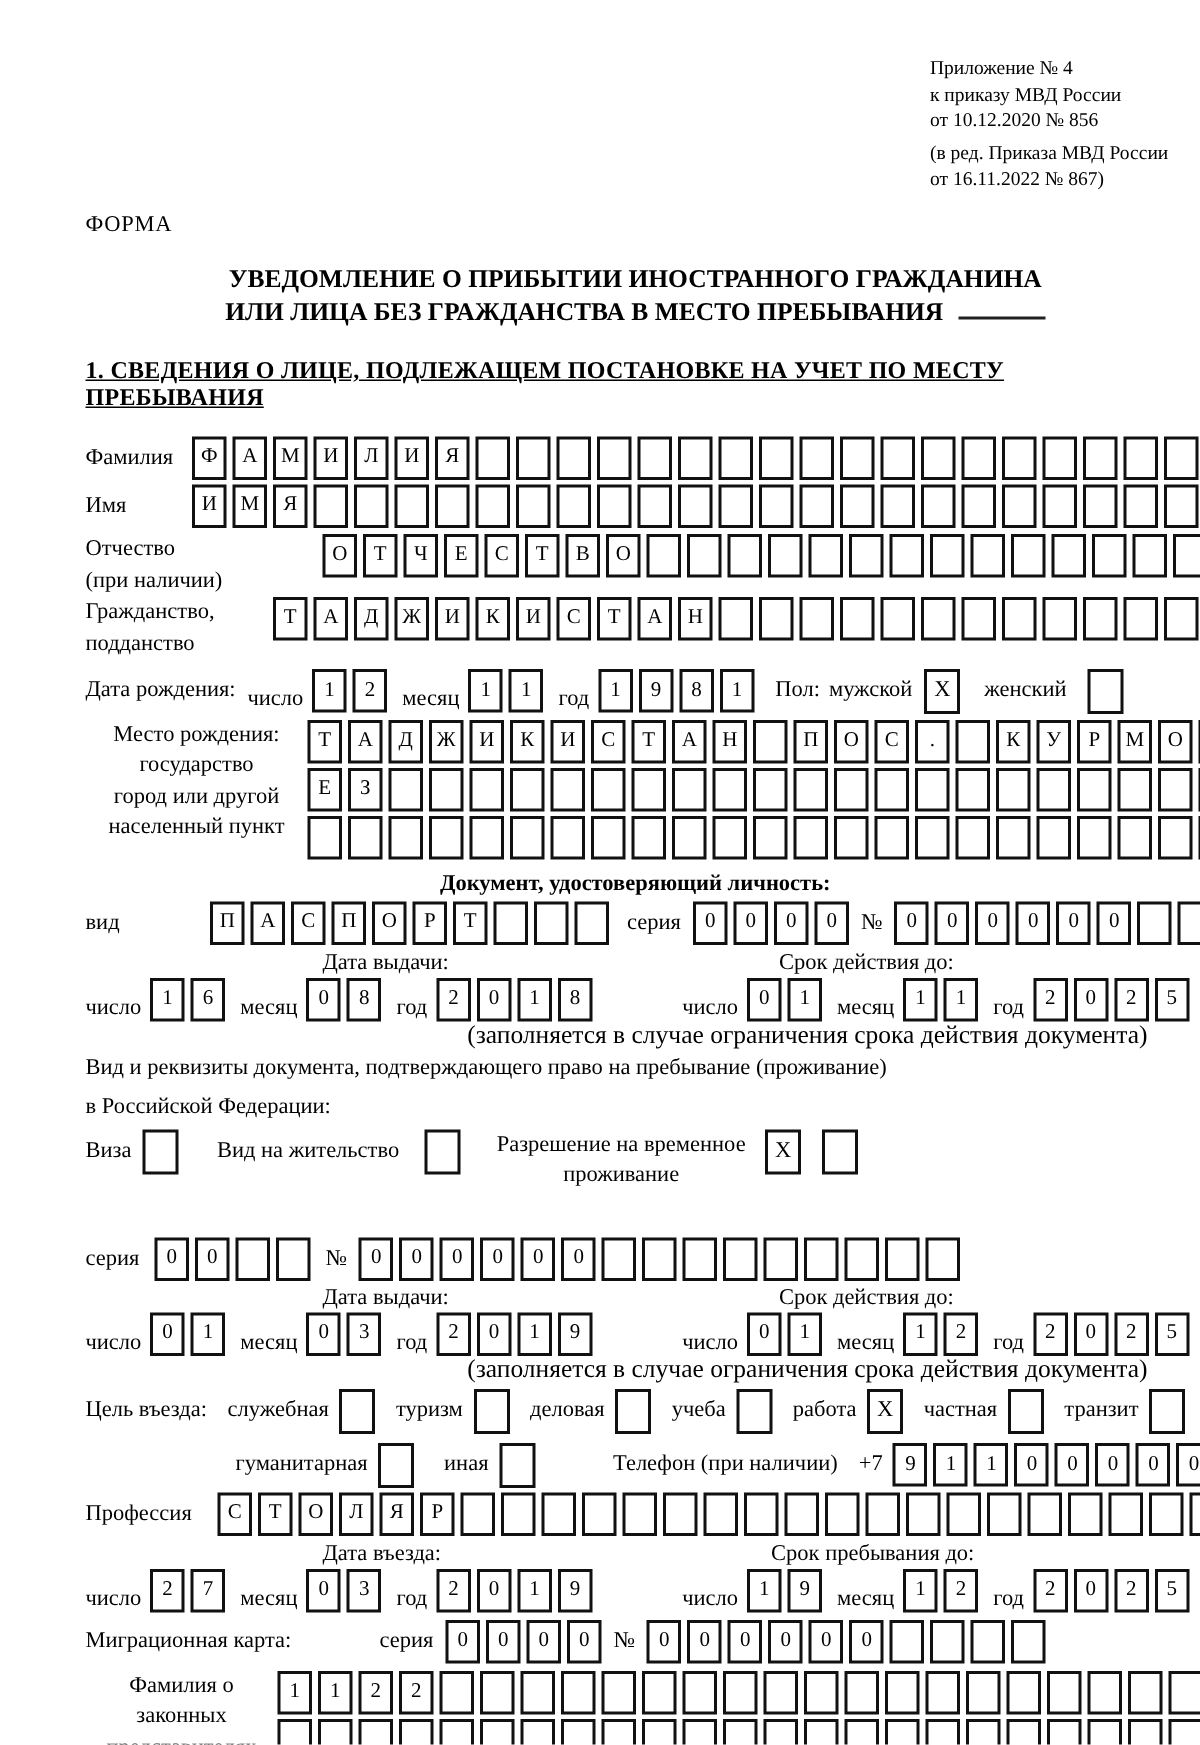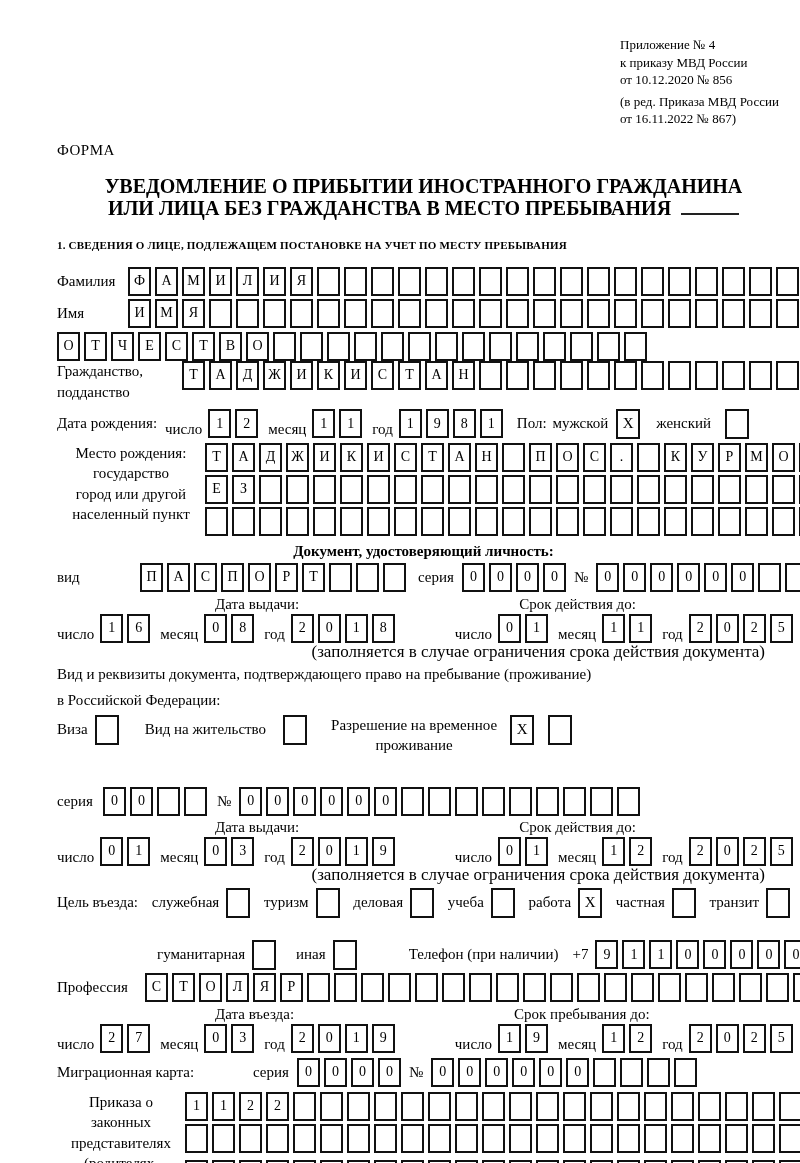--- a/index.html
+++ b/index.html
@@ -2,23 +2,23 @@
 <html><head>
 <meta charset="utf-8">
 <style>
   html,body{margin:0;padding:0;}
   body{width:800px;height:1163px;background:#fff;color:#000;
        font-family:"Liberation Serif","DejaVu Serif",serif;font-size:15px;overflow:hidden;}
   .page{padding:36px 10px 0 57px;}
   .apx{margin-left:563px;font-size:13px;line-height:17.6px;white-space:nowrap;}
   .apx .amend{margin-top:4px;}
   .forma{text-align:left;font-weight:normal;font-size:15px;margin:14px 25px 0 0;letter-spacing:.5px;}
-  .title{text-align:center;font-weight:bold;font-size:20px;margin-top:16px;line-height:22px;}
+  .title{text-align:center;font-weight:bold;font-size:17px;margin-top:16px;line-height:22px;}
   .blankline{display:inline-block;width:58px;height:13px;border-bottom:2.5px solid #222;margin-left:10px;}
-  .sech{font-weight:bold;font-size:11px;margin-top:20px;letter-spacing:.2px;}
+  .sech{font-weight:bold;font-size:16px;margin-top:20px;letter-spacing:.2px;text-decoration:underline;}
   .row{display:flex;align-items:center;}
   .row2{display:flex;align-items:flex-start;}
   .lbl{white-space:nowrap;flex:none;}
   .cellrow{display:inline-flex;flex:none;}
   .cell{display:inline-flex;width:19px;height:25px;border:2px solid #111;margin-right:4px;
         align-items:center;justify-content:center;font-size:14px;flex:none;background:#fff;}
   .box{display:inline-flex;width:20px;height:26px;border:2px solid #111;
        align-items:center;justify-content:center;font-size:15px;flex:none;background:#fff;}
   .dgroup{display:inline-flex;align-items:flex-end;gap:6px;flex:none;}
   .g2{margin-left:56px;}
@@ -113,20 +113,24 @@
         <span class="cell"></span>
         <span class="cell"></span>
         <span class="cell"></span>
         <span class="cell"></span>
         <span class="cell"></span>
         <span class="cell"></span>
       </span>
   </div>
 
   <div class="row2" style="margin-top:4px">
+    <span class="lbl2" style="width:158px">
+      <span>Отчество</span><br>
+      <span>(при наличии)</span>
+    </span>
     <span class="cellrow">
         <span class="cell">О</span>
         <span class="cell">Т</span>
         <span class="cell">Ч</span>
         <span class="cell">Е</span>
         <span class="cell">С</span>
         <span class="cell">Т</span>
         <span class="cell">В</span>
         <span class="cell">О</span>
         <span class="cell"></span>
@@ -494,21 +498,21 @@
     <span class="chk">
       <span>частная</span>
       <span class="box"></span>
     </span>
     <span class="chk">
       <span>транзит</span>
       <span class="box"></span>
     </span>
   </div>
 
-  <div class="row" style="margin-top:22px">
+  <div class="row" style="margin-top:6px">
     <span class="chk" style="margin-left:100px">
       <span>гуманитарная</span>
       <span class="box"></span>
     </span>
     <span class="chk" style="margin-left:20px">
       <span>иная</span>
       <span class="box"></span>
     </span>
     <span class="lbl" style="margin-left:52px">Телефон (при наличии)</span>
     <span class="lbl" style="margin-left:14px">+7</span>
@@ -619,21 +623,21 @@
         <span class="cell">0</span>
         <span class="cell"></span>
         <span class="cell"></span>
         <span class="cell"></span>
         <span class="cell"></span>
       </span>
   </div>
 
   <div class="row2" style="margin-top:5px">
     <div class="subcol" style="width:128px">
-      <div>Приказа о</div>
+      <div>Фамилия о</div>
       <div>законных</div>
       <div>представителях</div>
       <div>(родителях,</div>
 
     </div>
     <div>
       <div class="cellrow">
           <span class="cell">1</span>
           <span class="cell">1</span>
           <span class="cell">2</span>

